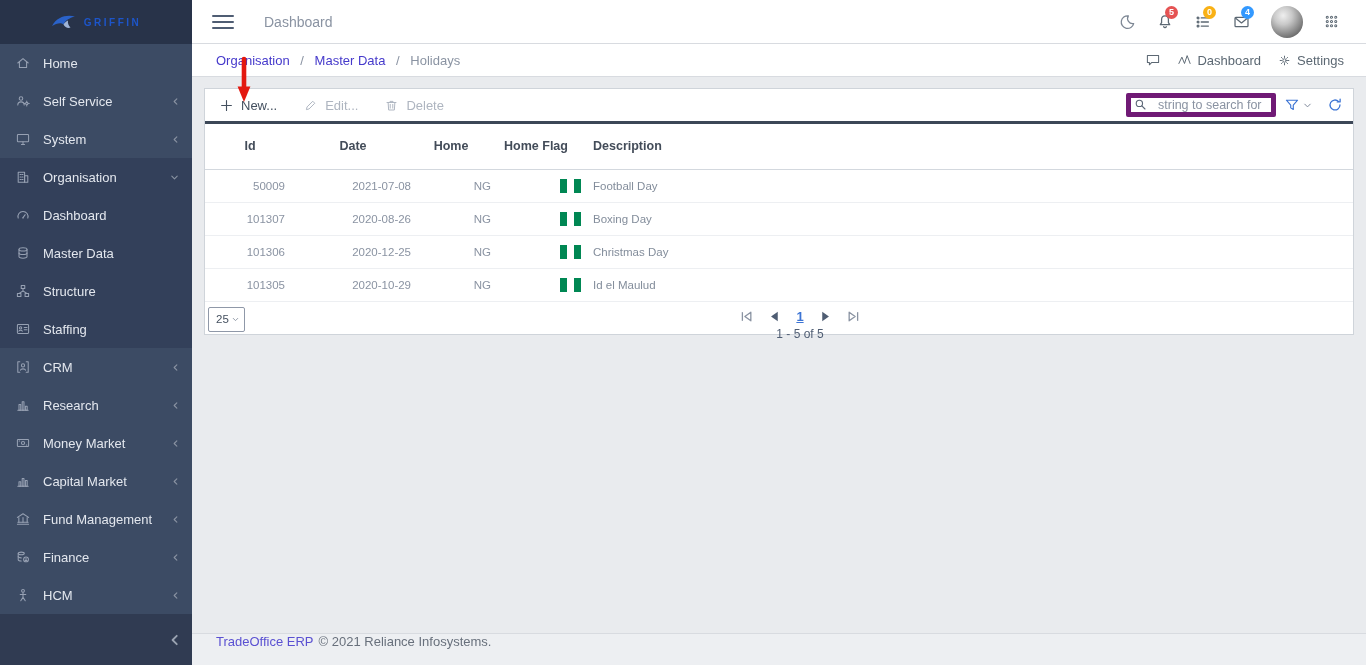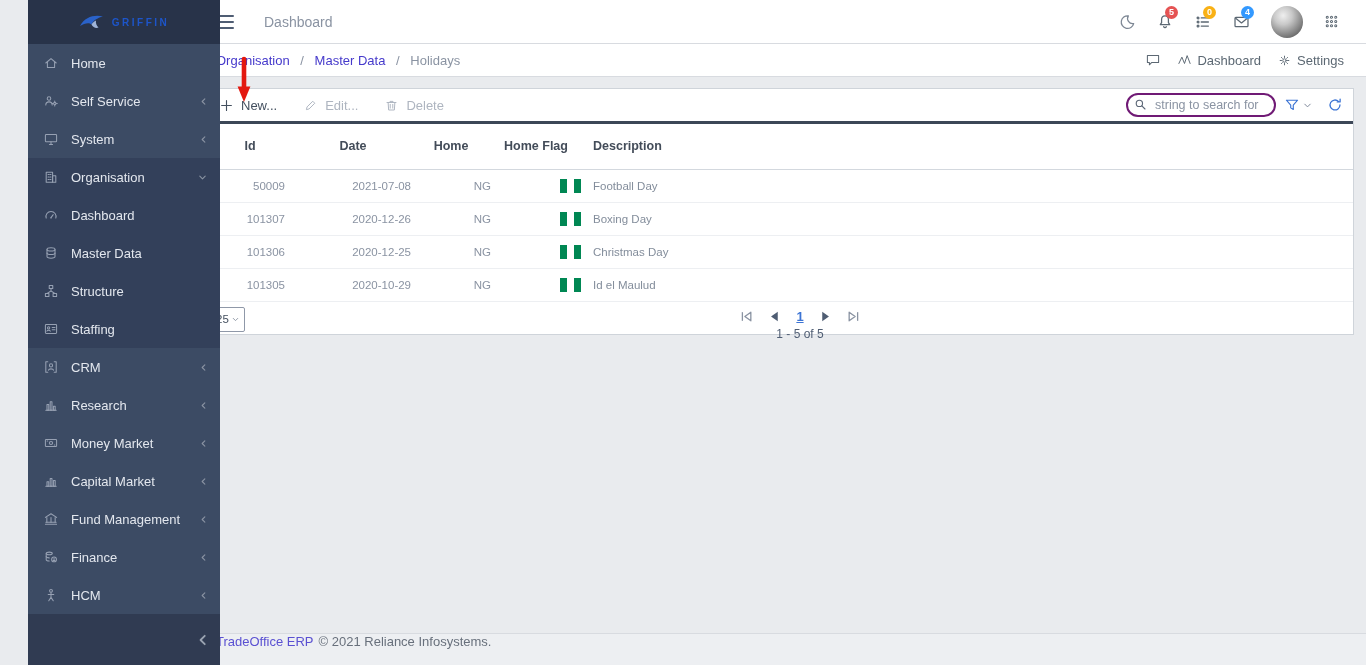--- a/index.html
+++ b/index.html
@@ -1,21 +1,21 @@
 <!DOCTYPE html>
 <html><head>
 <meta charset="utf-8">
 <style>
   * { box-sizing: border-box; margin: 0; padding: 0; }
   html,body { width:1366px; height:665px; overflow:hidden; }
   body { font-family:"Liberation Sans", sans-serif; background:#e9ebee; }
   .app { position:relative; width:1366px; height:665px; overflow:hidden; }
 
   
-  .sidebar { position:absolute; left:0; top:0; bottom:0; width:192px; background:#3c4b64; display:flex; flex-direction:column; z-index:2;margin-left:28px; }
+  .sidebar { position:absolute; left:0; top:0; bottom:0; width:192px; background:#3c4b64; display:flex; flex-direction:column; z-index:2; }
   .brand { height:44px; flex:0 0 44px; background:#283349; display:flex; align-items:center; justify-content:center; gap:7px; }
   .brand-text { color:#1d55c9; font-size:10px; font-weight:bold; letter-spacing:2.5px; }
   .sidebar-nav { flex:0 0 auto; display:flex; flex-direction:column; }
   .nav-item { height:38px; flex:0 0 38px; display:flex; align-items:center; padding:0 12px 0 15px; color:#e3e7ee; font-size:13px; cursor:pointer; }
   .nav-item.in-group { background:#33405a; }
   .nav-icon { width:16px; height:16px; flex:0 0 16px; color:#97a1b3; display:flex; align-items:center; }
   .nav-icon svg { width:16px; height:16px; }
   .nav-label { margin-left:12px; flex:1; white-space:nowrap; }
   .nav-chev { color:#8a93a2; display:flex; align-items:center; }
   .minimizer { margin-top:auto; height:52px; flex:0 0 52px; background:#303b52; display:flex; align-items:center; justify-content:flex-end; padding-right:10px; color:#9aa3b1; cursor:pointer; }
@@ -46,21 +46,21 @@
 
   .content { flex:1 1 auto; background:#e9ebee; position:relative; overflow:hidden; }
   .card { margin:11px 12px 0; background:#fff; border:1px solid #cfd4da; }
 
   .card-toolbar { height:32px; display:flex; align-items:center; padding:0 10px 0 14px; gap:26px;justify-content:flex-end; }
   .tb-btn { display:flex; align-items:center; gap:7px; font-size:13px; color:#44505f; cursor:pointer; }
   .tb-btn svg { width:15px; height:15px; }
   .tb-btn.disabled { color:#aeb5c0; }
   .tb-right { margin-left:auto; display:flex; align-items:center; gap:8px; }
   .search-wrap { position:relative; }
-  .search-input { width:150px; height:24px; border:2px solid #701a75; border-radius:12px; padding:0 6px 0 27px; font-size:12.5px; color:#44505f; outline:none; font-family:"Liberation Sans",sans-serif; }
+  .search-input { width:150px; height:24px; border:5px solid #701a75; border-radius:2px; padding:0 6px 0 27px; font-size:12.5px; color:#44505f; outline:none; font-family:"Liberation Sans",sans-serif; }
   .search-input::placeholder { color:#8a93a2; }
   .search-icon { position:absolute; left:7px; top:4px; color:#5b6676; display:flex; }
   .funnel-group { display:flex; align-items:center; gap:2px; color:#3c74d4; cursor:pointer; }
   .chev-small { color:#7e899b; display:flex; }
   .refresh-btn { color:#3c74d4; margin-left:6px; display:flex; cursor:pointer; }
 
   .table-topline { height:3px; background:#3c4757; }
   table { width:100%; border-collapse:collapse; }
   thead th { height:45px; font-size:12.5px; color:#434c59; font-weight:700; border-bottom:1px solid #d3d8de; cursor:pointer; }
   th.col-id   { width:90px;  text-align:center; }
@@ -474,21 +474,21 @@
                 <td class="c-home">NG</td>
                 <td class="c-flag"><span class="flag">
                     <i></i>
                     <i></i>
                     <i></i>
                   </span></td>
                 <td class="c-desc">Football Day</td>
               </tr>
               <tr>
                 <td class="c-id">101307</td>
-                <td class="c-date">2020-12-26</td>
+                <td class="c-date">2020-08-26</td>
                 <td class="c-home">NG</td>
                 <td class="c-flag"><span class="flag">
                     <i></i>
                     <i></i>
                     <i></i>
                   </span></td>
                 <td class="c-desc">Boxing Day</td>
               </tr>
               <tr>
                 <td class="c-id">101306</td>

